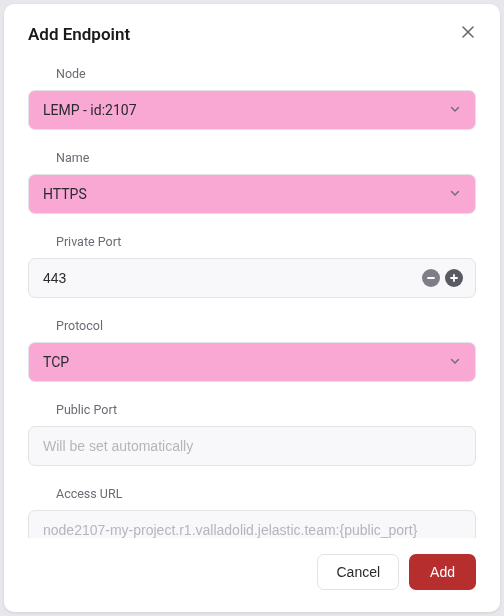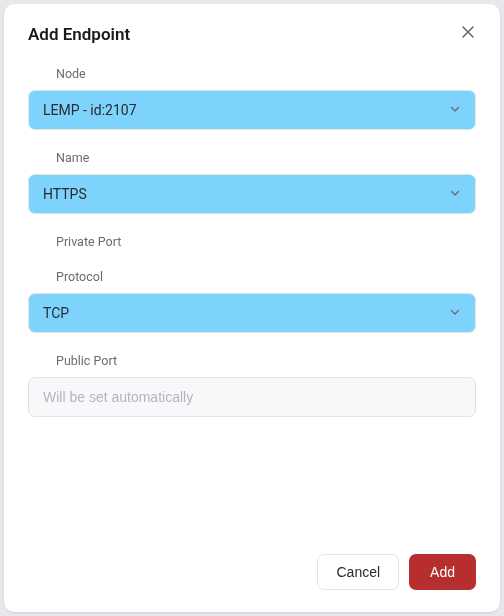--- a/index.html
+++ b/index.html
@@ -53,21 +53,21 @@
       font-size: 12.5px;
       color: #6b6b76;
       margin-bottom: 9px;
       display: block;
       margin-left: 28px;
     }
     .select-control {
       position: relative;
       width: 100%;
       height: 40px;
-      background: #7dd3fc;
+      background: #f9a8d4;
       border: 1px solid #e2e2e7;
       border-radius: 7px;
       padding: 0 40px 0 14px;
       display: flex;
       align-items: center;
       font-size: 14px;
       color: #2a2a2f;
       cursor: pointer;
     }
     .select-chevron {
@@ -187,20 +187,36 @@
         <span class="select-chevron">
           <svg width="12" height="12" viewBox="0 0 12 12" fill="none" stroke="currentColor" stroke-width="1.4" stroke-linecap="round" stroke-linejoin="round">
             <polyline points="2.5,4.5 6,8 9.5,4.5"></polyline>
           </svg>
         </span>
       </div>
     </div>
 
     <div class="field-group">
       <label class="field-label">Private Port</label>
+      <div class="input-control">
+        <input type="text" value="443" style="">
+        <div class="stepper-buttons">
+          <div class="stepper-btn">
+            <svg width="10" height="10" viewBox="0 0 10 10" stroke="currentColor" stroke-width="1.8" stroke-linecap="round">
+              <line x1="2" y1="5" x2="8" y2="5"></line>
+            </svg>
+          </div>
+          <div class="stepper-btn plus">
+            <svg width="10" height="10" viewBox="0 0 10 10" stroke="currentColor" stroke-width="1.8" stroke-linecap="round">
+              <line x1="2" y1="5" x2="8" y2="5"></line>
+              <line x1="5" y1="2" x2="5" y2="8"></line>
+            </svg>
+          </div>
+        </div>
+      </div>
     </div>
 
     <div class="field-group">
       <label class="field-label">Protocol</label>
       <div class="select-control">
         <span>TCP</span>
         <span class="select-chevron">
           <svg width="12" height="12" viewBox="0 0 12 12" fill="none" stroke="currentColor" stroke-width="1.4" stroke-linecap="round" stroke-linejoin="round">
             <polyline points="2.5,4.5 6,8 9.5,4.5"></polyline>
           </svg>
@@ -208,20 +224,26 @@
       </div>
     </div>
 
     <div class="field-group">
       <label class="field-label">Public Port</label>
       <div class="input-control disabled">
         <input type="text" disabled="" placeholder="Will be set automatically" style="">
       </div>
     </div>
 
+    <div class="field-group">
+      <label class="field-label">Access URL</label>
+      <div class="input-control disabled">
+        <input type="text" disabled="" placeholder="node2107-my-project.r1.valladolid.jelastic.team:{public_port}" style="">
+      </div>
+    </div>
 
   </div>
 
   <div class="dialog-footer">
     <button class="btn btn-secondary">Cancel</button>
     <button class="btn btn-primary">Add</button>
   </div>
 </div>
 
 </body></html>

